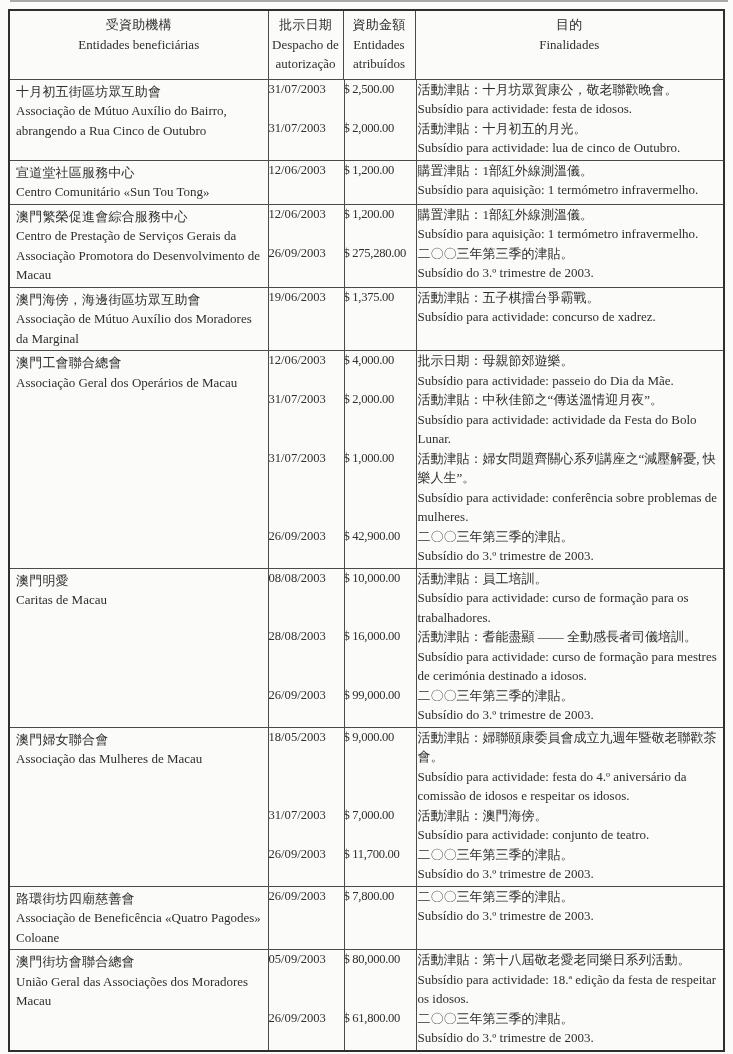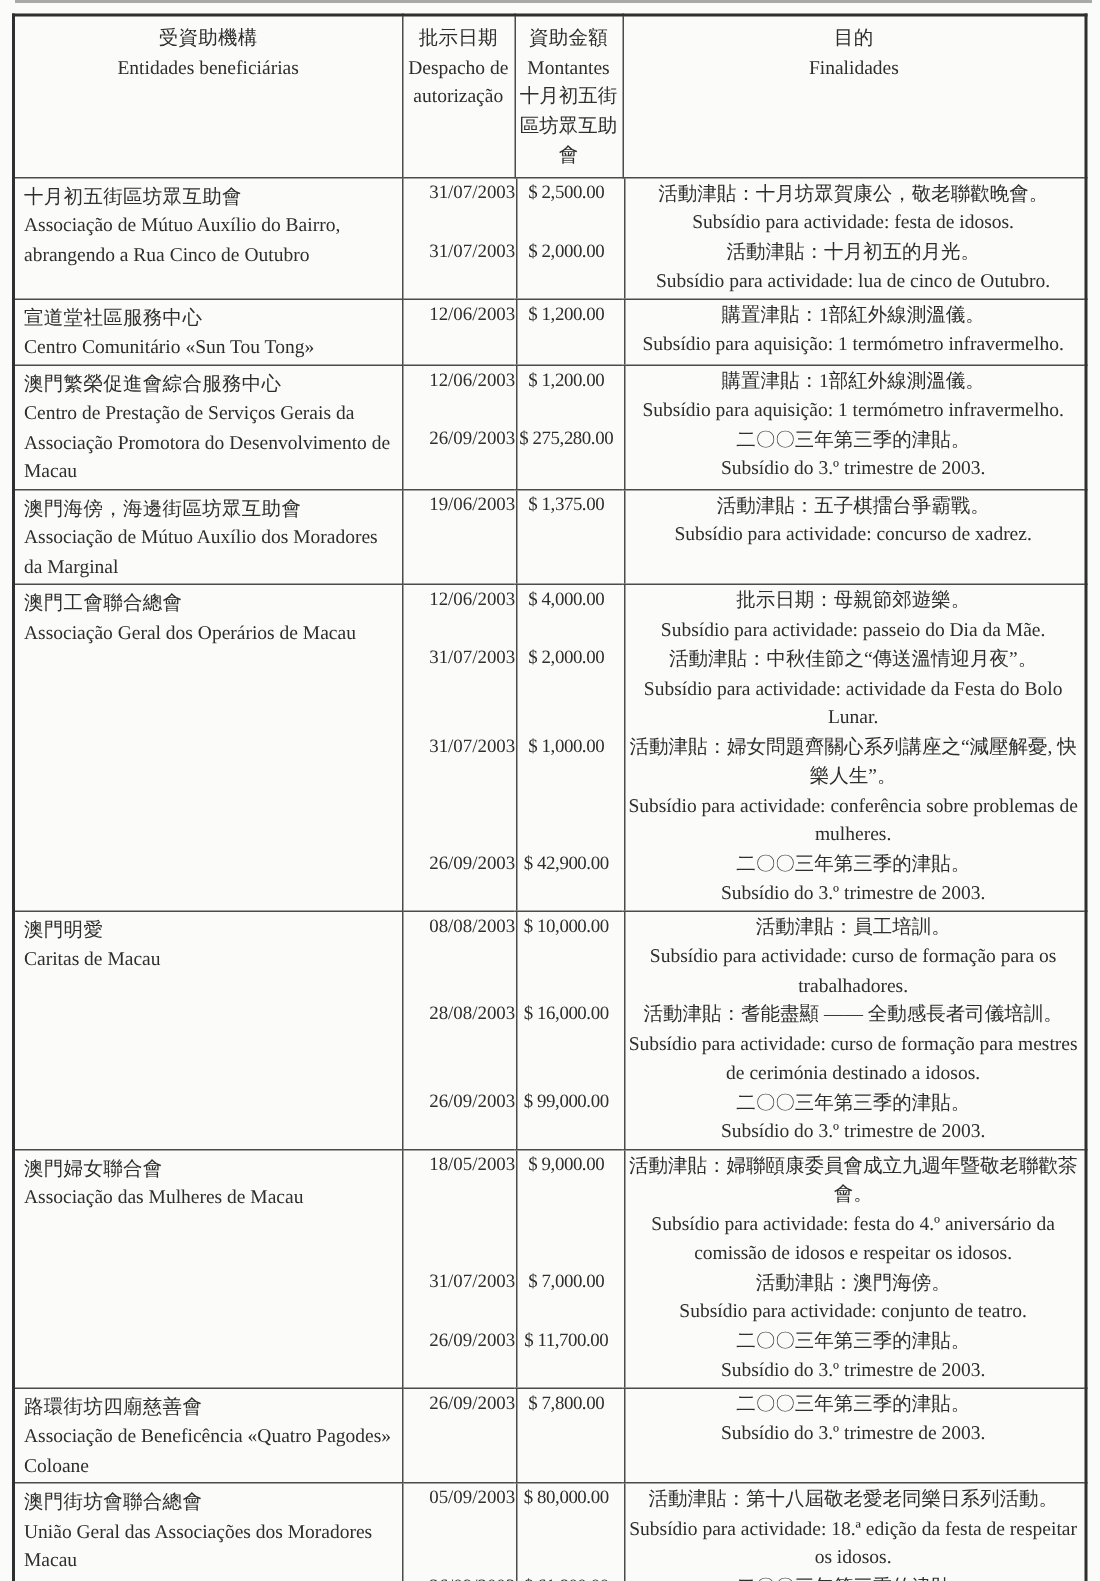--- a/index.html
+++ b/index.html
@@ -65,34 +65,33 @@
   .vline-1 { left: 147px; }
   .grant {
     display: grid;
     grid-template-columns: 75px 72px 1fr;
   }
   .grant:first-of-type .g-date,
   .grant:first-of-type .g-amount,
   .grant:first-of-type .g-purpose { padding-top: 2px; }
   .grant:last-of-type { padding-bottom: 2px; }
   .g-date {
-    text-align: right;
+    text-align: left;
     font-size: 12.6px;
   }
   .g-amount {
-    text-align: center;
+    text-align: left;
     padding-right: 4px;
     font-size: 12.6px;
     letter-spacing: -0.3px;
     white-space: nowrap;
   }
   .g-purpose {
     padding-left: 2px;
     padding-right: 3px;
-    text-align: center;
   }
   .zh { letter-spacing: 0.2px; }
 </style>
 </head>
 <body>
 
 <div class="scan-edge"></div>
 
 <div class="page">
   <table class="grid">
@@ -107,21 +106,21 @@
         <th>
           <div class="zh">受資助機構</div>
           <div class="pt">Entidades beneficiárias</div>
         </th>
         <th>
           <div class="zh">批示日期</div>
           <div class="pt">Despacho de autorização</div>
         </th>
         <th>
           <div class="zh">資助金額</div>
-          <div class="pt">Montantes 十月初五街區坊眾互助會</div>
+          <div class="pt">Entidades atribuídos</div>
         </th>
         <th>
           <div class="zh">目的</div>
           <div class="pt">Finalidades</div>
         </th>
       </tr>
     </thead>
     <tbody id="tbody-rows">
         <tr class="org-row">
           <td class="entity-cell">

